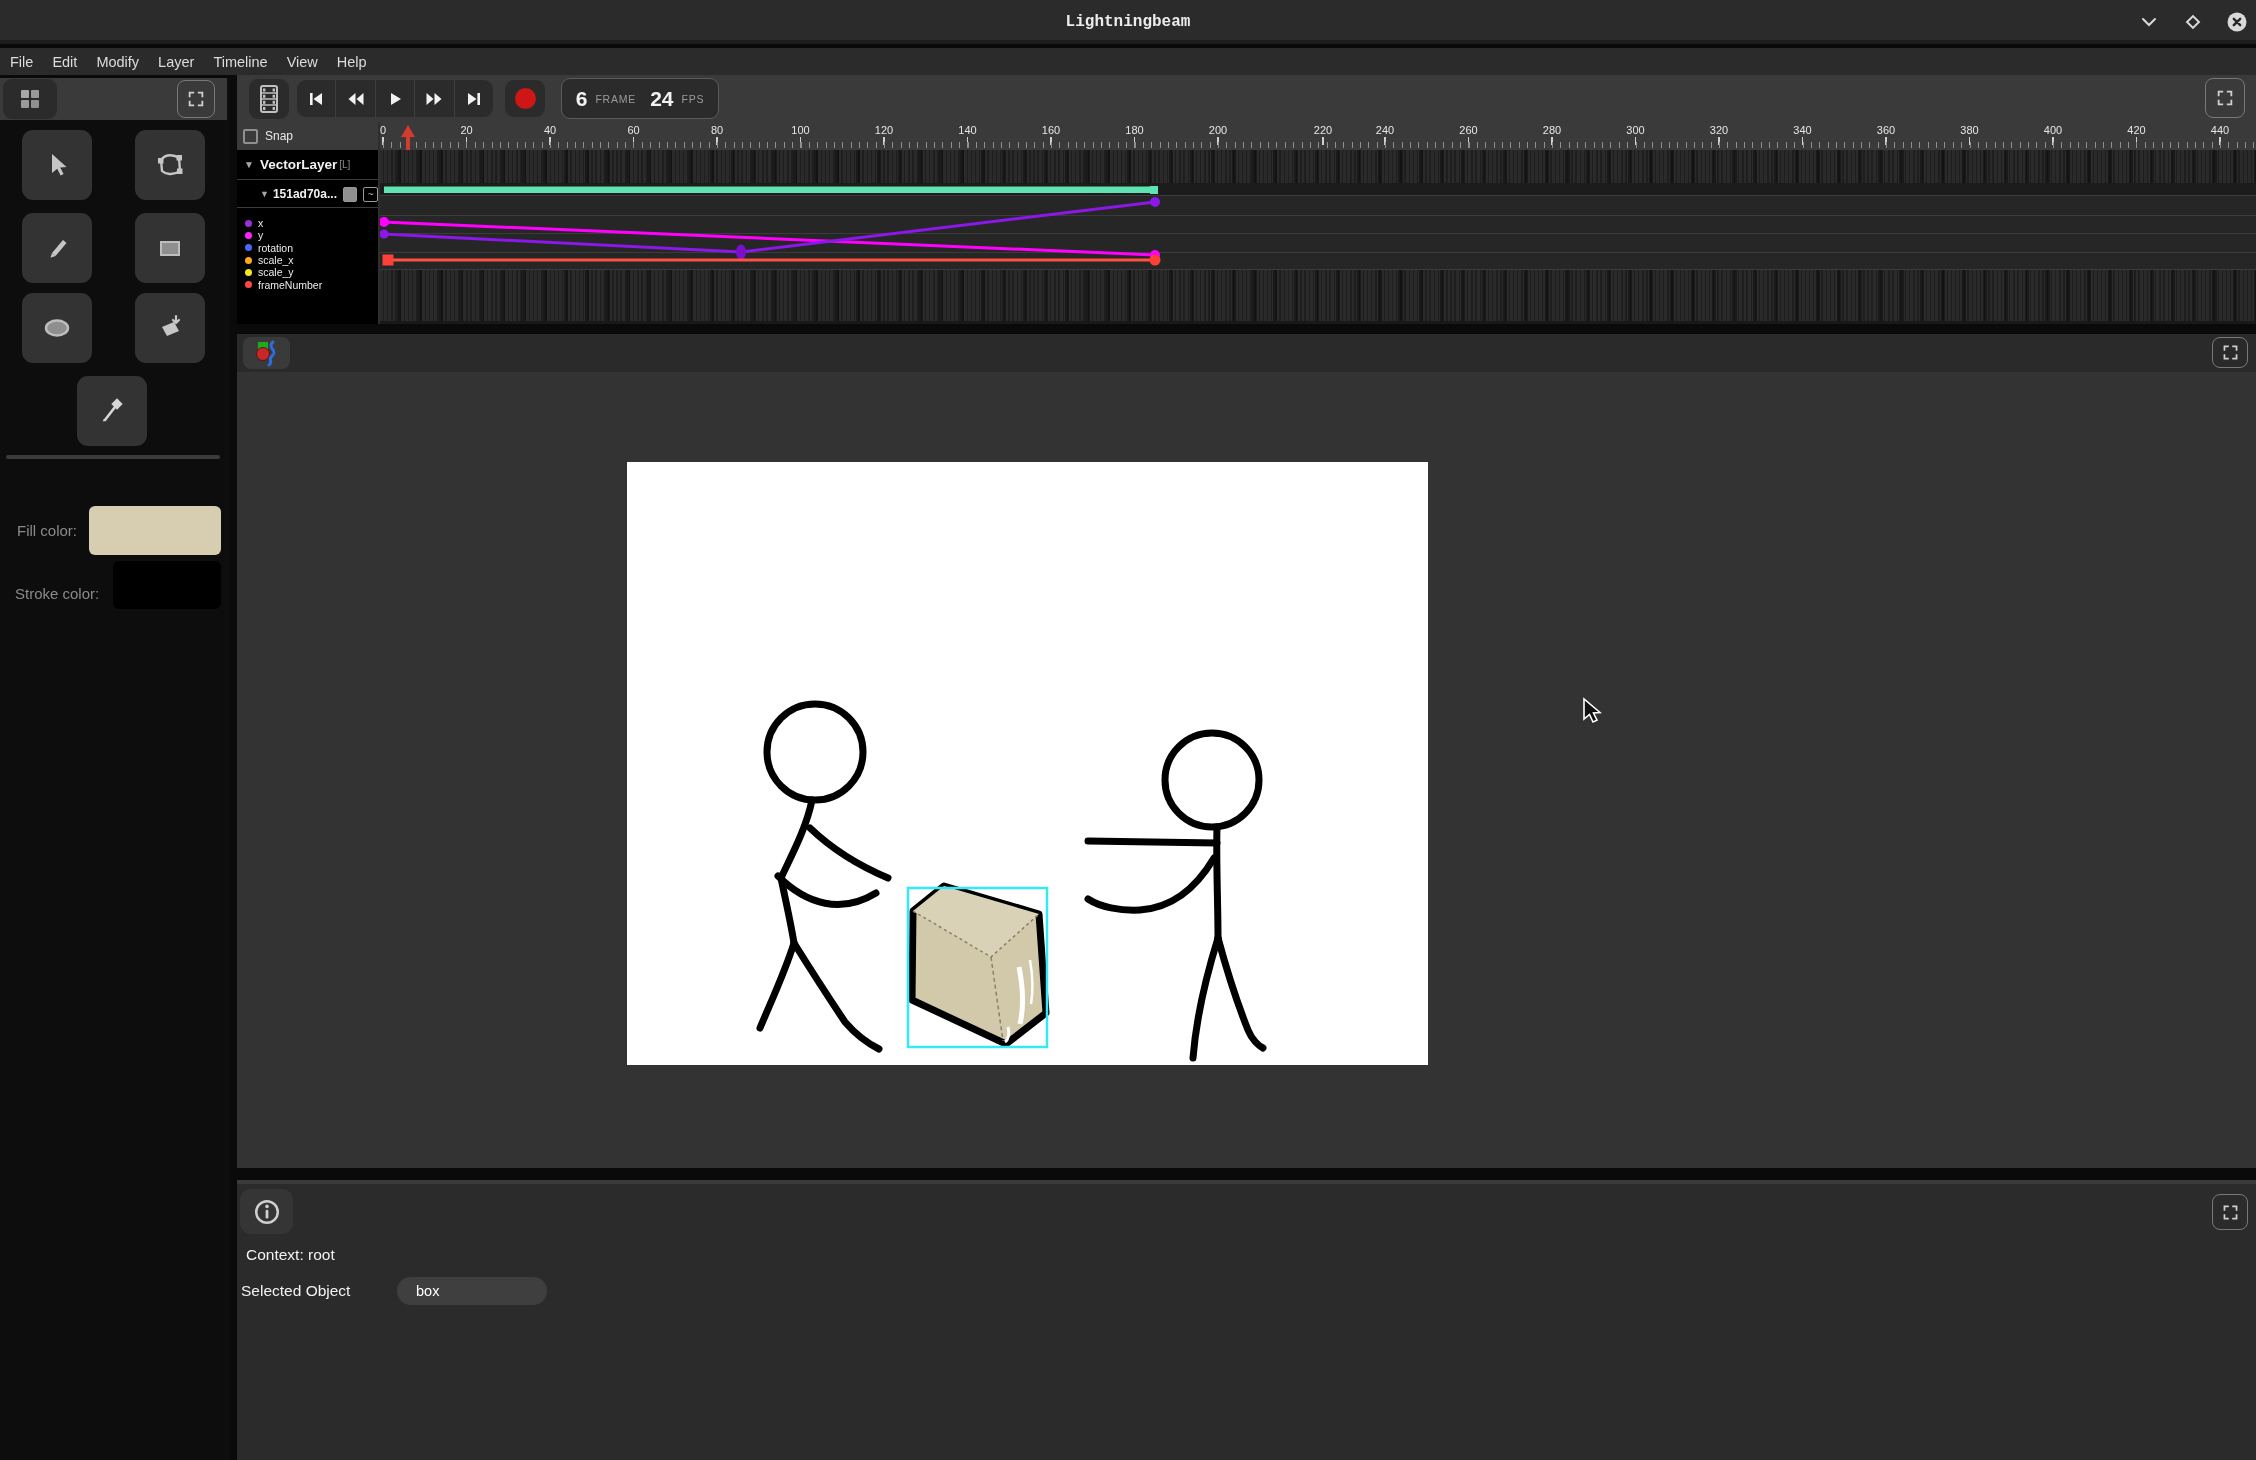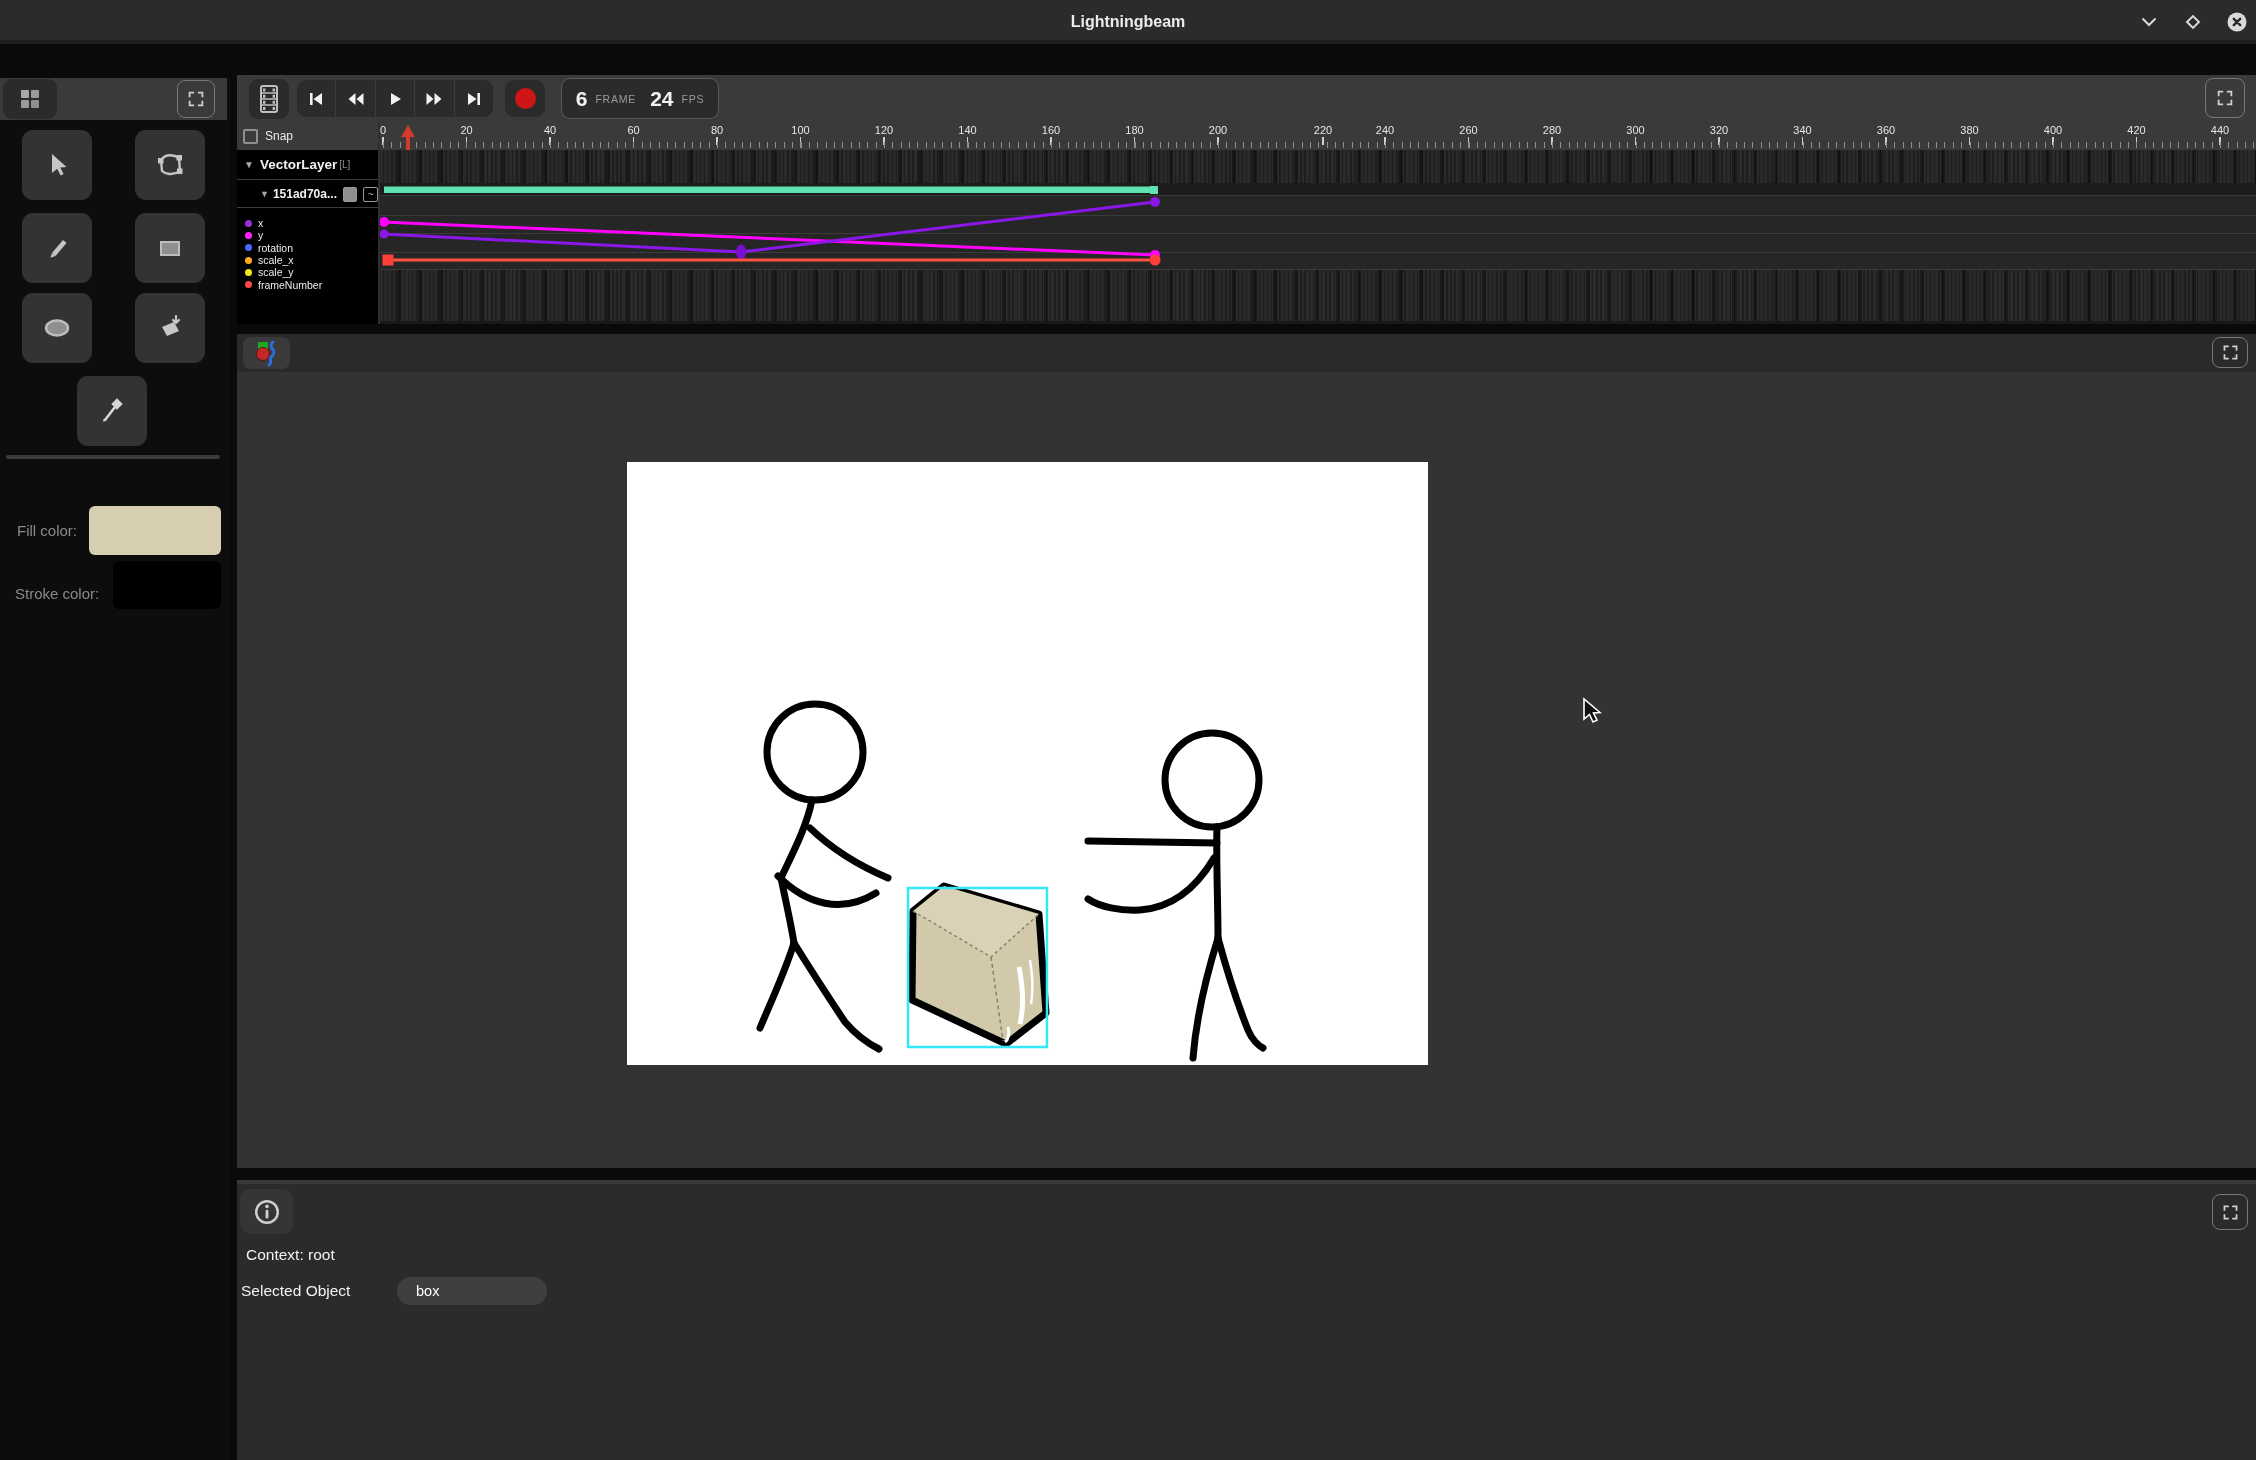--- a/index.html
+++ b/index.html
@@ -2,21 +2,21 @@
 <html><head>
 <meta charset="utf-8">
 <style>
   * { margin:0; padding:0; box-sizing:border-box; }
   html,body { background:#000; }
   body { font-family:"Liberation Sans", sans-serif; }
   .app { position:relative; width:2256px; height:1460px; background:#0a0a0a; overflow:hidden; }
 
   
   .titlebar { position:absolute; left:0; top:0; width:2256px; height:44px; background:#2b2b2b; border-bottom:4px solid #1d1d1d; }
-  .titlebar .title { position:absolute; left:0; right:0; top:0; height:44px; line-height:44px; text-align:center; color:#ececec; font-size:16px; font-weight:bold; }
+  .titlebar .title { position:absolute; left:0; right:0; top:0; height:44px; line-height:44px; text-align:center; color:#ececec; font-size:16px; font-weight:bold;font-family:Liberation Mono, monospace; }
   .win-controls { position:absolute; right:8px; top:0; height:44px; display:flex; align-items:center; gap:22px; }
   .win-btn { width:22px; height:22px; display:flex; align-items:center; justify-content:center; background:none; border:none; cursor:default; }
 
   
   .menubar { position:absolute; left:0; top:48px; width:2256px; height:27px; background:#2b2b2b; display:flex; align-items:center; padding-left:10px; gap:19px; }
   .menu-item { color:#dcdcdc; font-size:14.5px; }
 
   
   .sidebar { position:absolute; left:0; top:78px; width:230px; height:1382px; background:#0d0d0d; }
   .sb-header { position:absolute; left:0; top:0; width:227px; height:42px; background:#3a3a3a; }
@@ -123,20 +123,29 @@
       </button>
       <button class="win-btn">
         <svg width="22" height="22" viewBox="0 0 22 22">
             <circle cx="11" cy="11" r="9.5" fill="#d9d9d9"></circle>
             <path d="M7.8,7.8 L14.2,14.2 M14.2,7.8 L7.8,14.2" stroke="#262626" stroke-width="2.4" stroke-linecap="round"></path>
           </svg>
       </button>
     </div>
   </div>
 
+  <div class="menubar">
+    <span class="menu-item">File</span>
+    <span class="menu-item">Edit</span>
+    <span class="menu-item">Modify</span>
+    <span class="menu-item">Layer</span>
+    <span class="menu-item">Timeline</span>
+    <span class="menu-item">View</span>
+    <span class="menu-item">Help</span>
+  </div>
 
   <div class="sidebar">
     <div class="sb-header">
       <button class="grid-btn">
         <svg width="26" height="26" viewBox="0 0 26 26">
           <rect x="4" y="4" width="8" height="8" rx="1" fill="#a8a8a8"></rect>
             <rect x="14" y="4" width="8" height="8" rx="1" fill="#9a9a9a"></rect>
           <rect x="4" y="14" width="8" height="8" rx="1" fill="#9a9a9a"></rect>
             <rect x="14" y="14" width="8" height="8" rx="1" fill="#8f8f8f"></rect>
         </svg>

